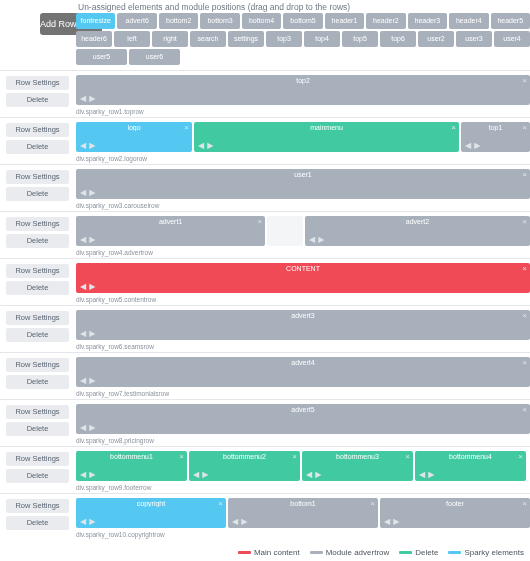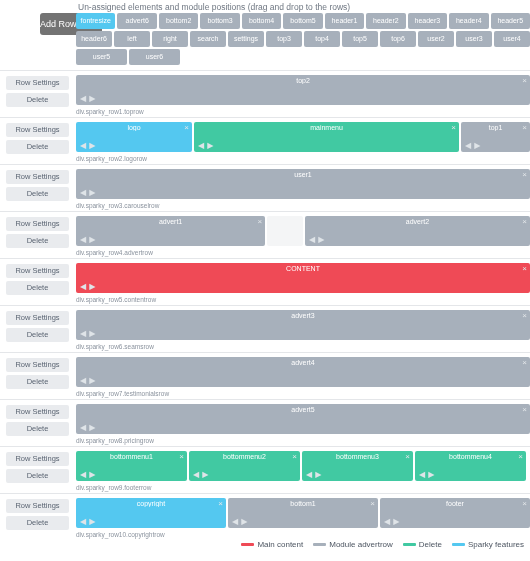--- a/index.html
+++ b/index.html
@@ -134,21 +134,21 @@
   .mod-arrows span { cursor: pointer; padding: 0 1px; }
   .row-path {
     position: absolute; left: 76px;
     font-size: 6.5px;
     color: #8b939e;
     white-space: nowrap;
   }
 
   
   .legend {
-    position: absolute; left: 0; bottom: 12px;
+    position: absolute; left: 0; bottom: 4px;
     width: 530px;
     display: flex;
     justify-content: flex-end;
     align-items: center;
     padding-right: 6px;
     gap: 10px;
   }
   .legend-item { display: flex; align-items: center; gap: 3px; }
   .legend-swatch { width: 13px; height: 3px; border-radius: 1px; }
   .legend-label { font-size: 8px; color: #4c5561; white-space: nowrap; }
@@ -418,17 +418,17 @@
       <div class="legend-item">
         <div class="legend-swatch" style="background: rgb(167, 176, 187);"></div>
         <div class="legend-label">Module advertrow</div>
       </div>
       <div class="legend-item">
         <div class="legend-swatch" style="background: rgb(65, 201, 162);"></div>
         <div class="legend-label">Delete</div>
       </div>
       <div class="legend-item">
         <div class="legend-swatch" style="background: rgb(84, 200, 240);"></div>
-        <div class="legend-label">Sparky features</div>
+        <div class="legend-label">Sparky elements</div>
       </div>
     </div>
 
 </div>
 
 </body></html>

